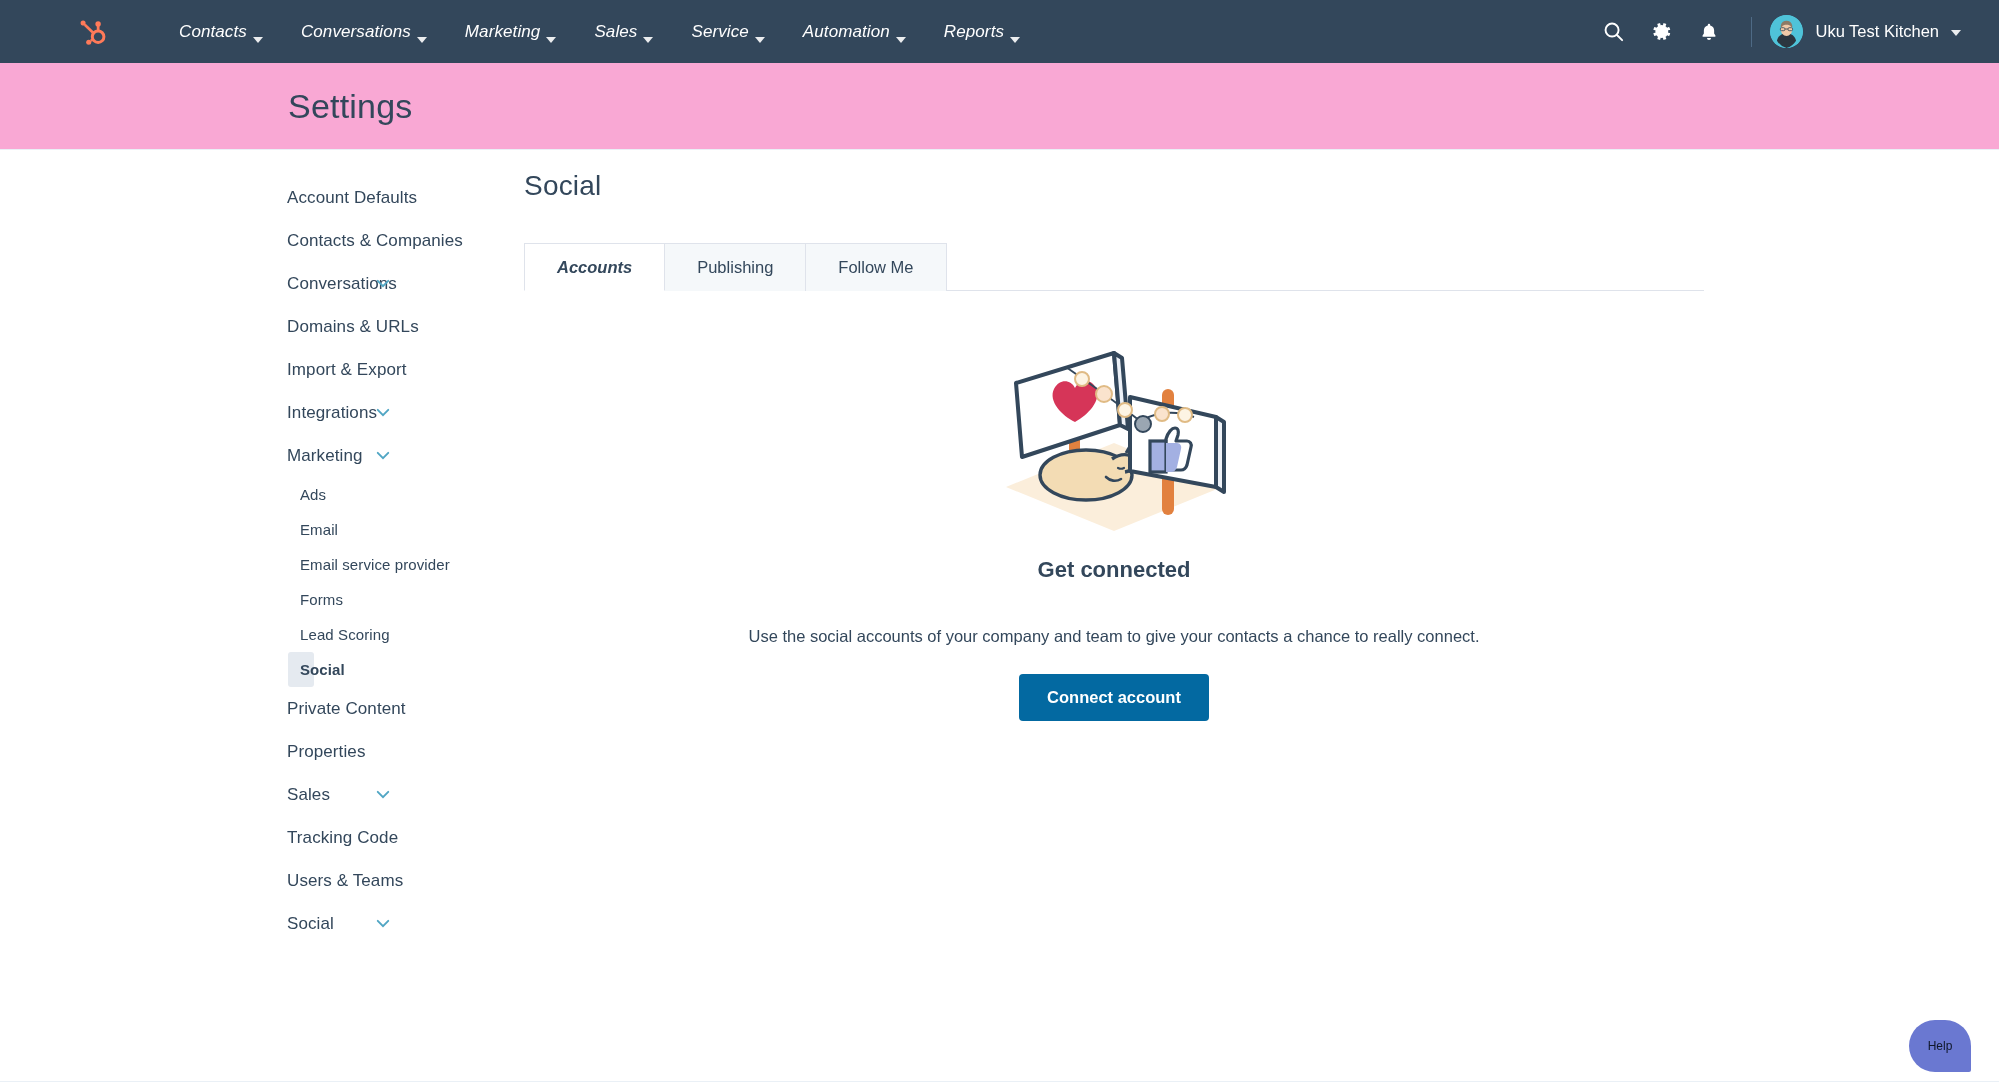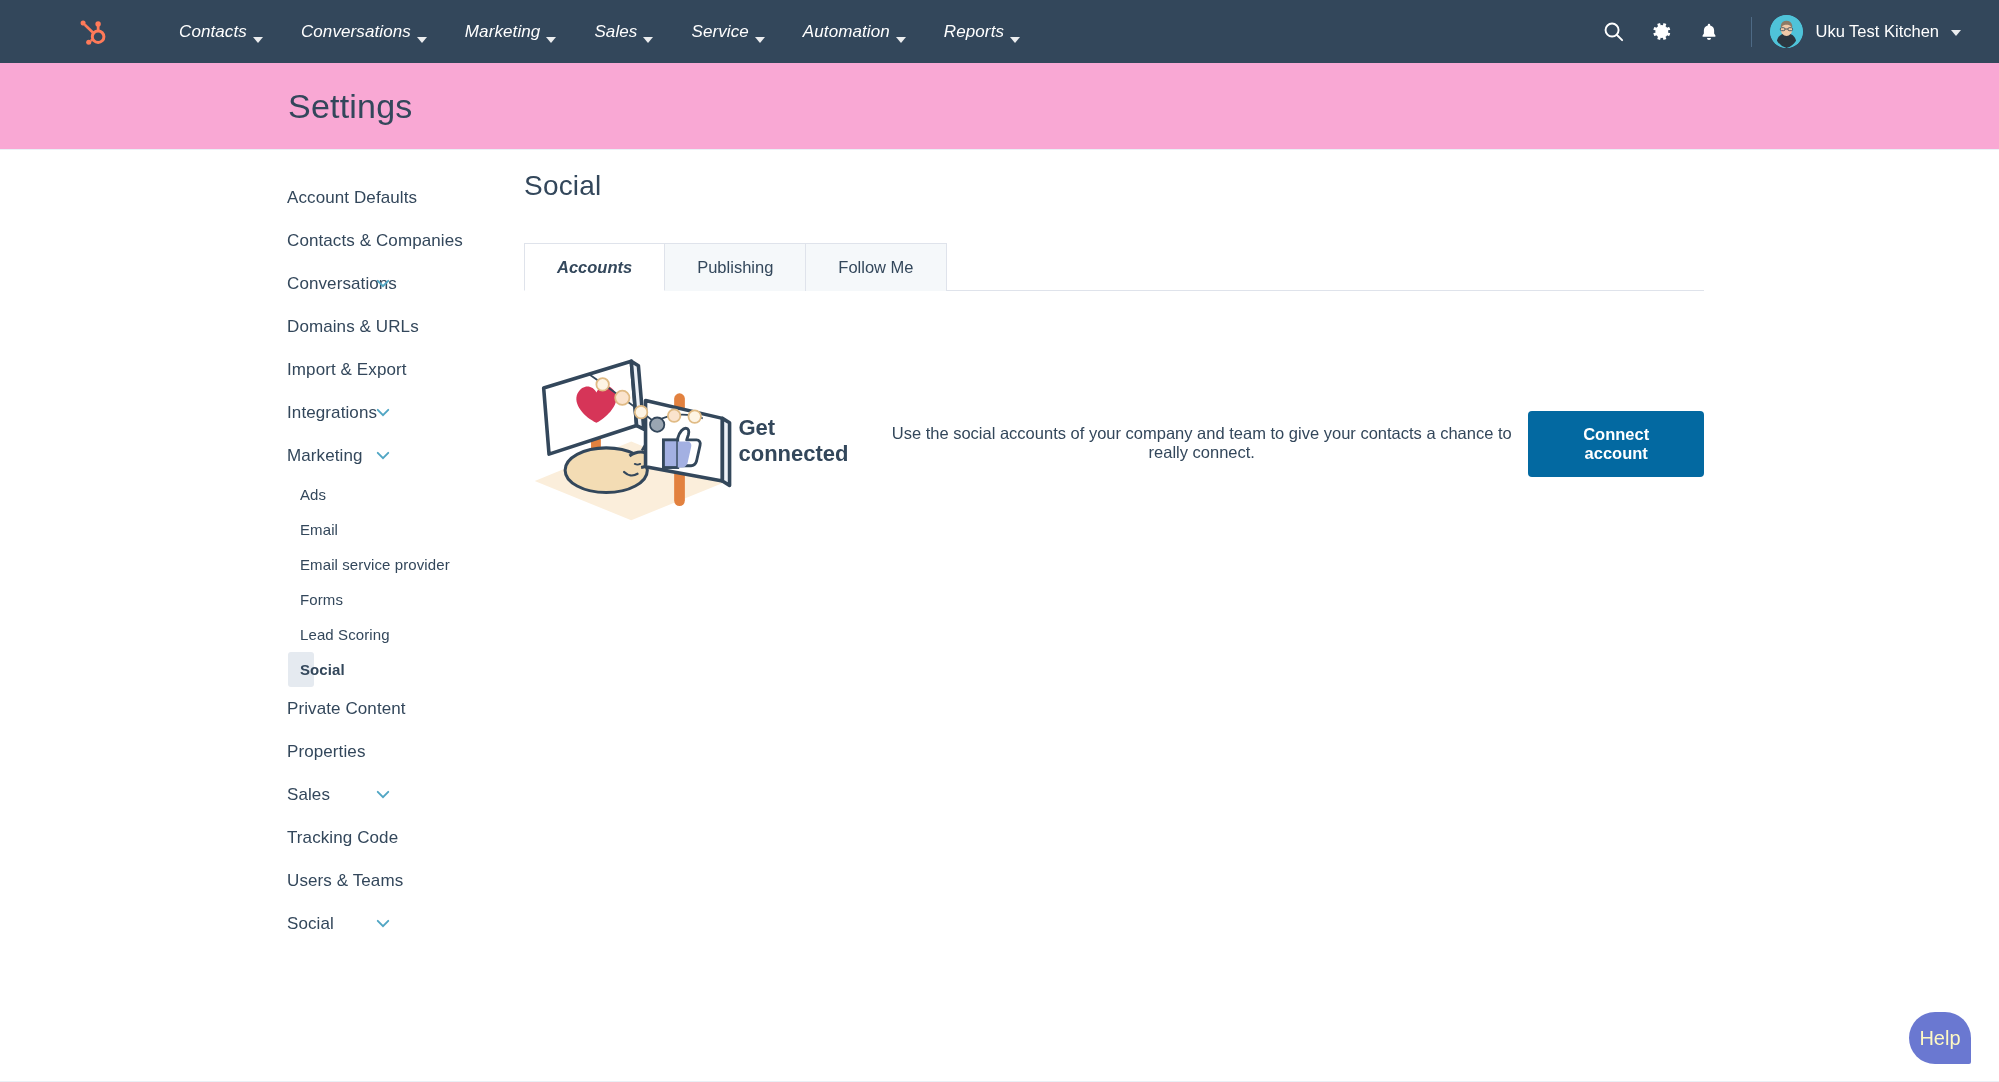--- a/index.html
+++ b/index.html
@@ -205,34 +205,34 @@
   .tab:first-child { border-left: 1px solid #dfe3eb; font-style: italic; }
   .tab.active {
     background: #ffffff;
     font-weight: 700;
     border-bottom: 1px solid #ffffff;
   }
 
   
   .empty-state {
     display: flex;
-    flex-direction: row;
+    flex-direction: column;
     align-items: center;
     padding-top: 34px;
     width: 1180px;
   }
   .illustration { width: 240px; height: 210px; }
   .empty-heading {
     margin-top: 22px;
     font-size: 22px;
     font-weight: 700;
     color: #33475b;
   }
   .empty-sub {
-    margin-top: 26px;
+    margin-top: 44px;
     font-size: 16.5px;
     color: #33475b;
     text-align: center;
   }
   .connect-btn {
     margin-top: 28px;
     background: #0369a1;
     color: #ffffff;
     border: none;
     border-radius: 4px;
@@ -240,26 +240,26 @@
     font-weight: 700;
     padding: 14px 28px;
     cursor: pointer;
     font-family: "Liberation Sans", sans-serif;
   }
 
   
   .help-btn {
     position: absolute;
     right: 28px;
-    bottom: 18px;
+    bottom: 10px;
     width: 62px;
     height: 52px;
     background: #6a78d1;
-    color: #fef9c3;
-    font-size: 20px;
+    color: #0f172a;
+    font-size: 12px;
     display: flex;
     align-items: center;
     justify-content: center;
     border-radius: 26px 26px 2px 26px;
     cursor: pointer;
     user-select: none;
   }
   .bottom-rule {
     position: absolute;
     left: 0; right: 0; bottom: 0;

